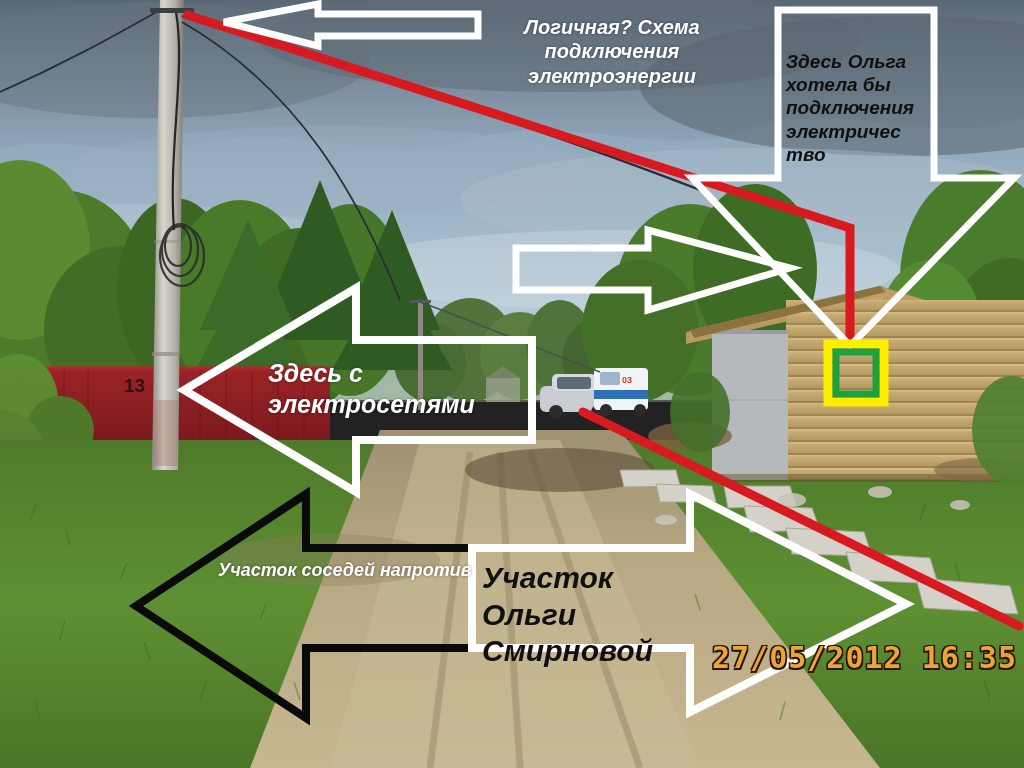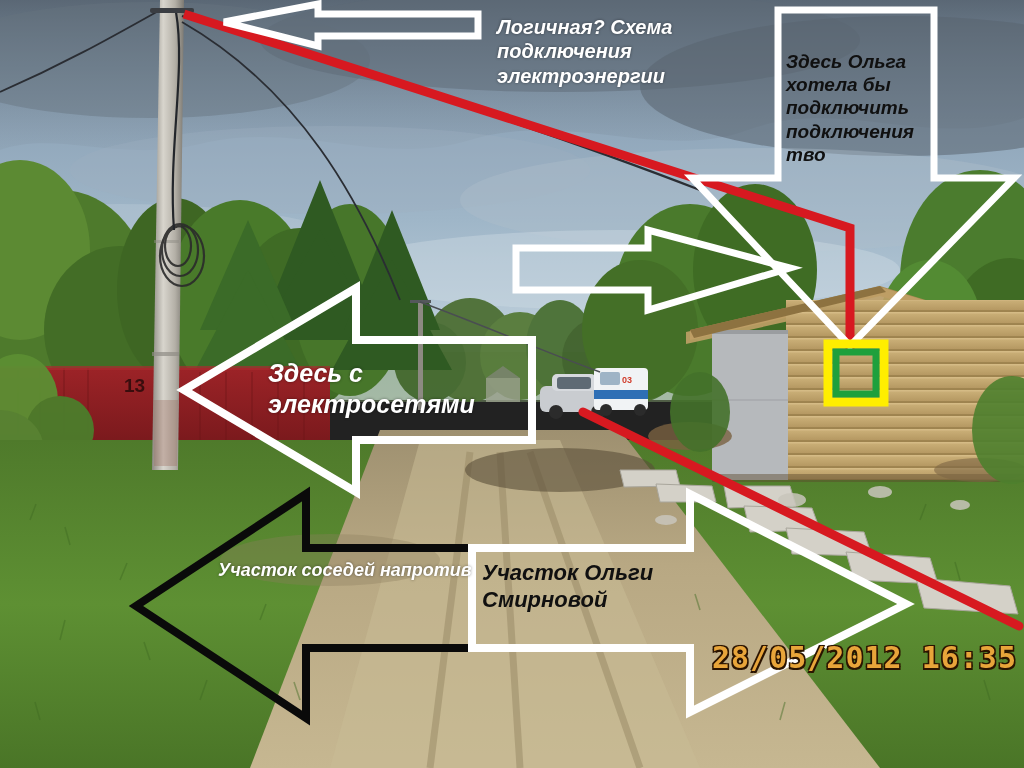--- a/index.html
+++ b/index.html
@@ -35,25 +35,25 @@
     line-height: 1.22;
     white-space: pre-line;
   }
   .txt-white {
     color: #ffffff;
     text-shadow: 0 0 3px rgba(0,0,0,.45);
   }
   .txt-black {
     color: #101010;
   }
-  #t-scheme    { left: 497px; top: 15px;  width: 230px; font-size: 20px; }
+  #t-scheme    { left: 497px; top: 15px;  width: 230px; font-size: 20px; text-align: center; }
   #t-olga-wish { left: 786px; top: 50px;  width: 125px; font-size: 19px; }
   #t-pole      { left: 268px; top: 358px; width: 270px; font-size: 25px; }
   #t-neighbor  { left: 218px; top: 560px; width: 260px; font-size: 18px; }
-  #t-olga-plot { left: 482px; top: 560px; width: 215px; font-size: 22px; }
+  #t-olga-plot { left: 482px; top: 560px; width: 215px; font-size: 30px; }
   #t-timestamp {
     position: absolute;
     left: 712px; top: 640px;
     font-family: "DejaVu Sans Mono", monospace;
     font-size: 30px;
     font-weight: bold;
     font-style: normal;
     letter-spacing: 1px;
     color: #e8a53a;
     text-shadow:
@@ -317,23 +317,23 @@
     <polygon points="690,494 690,548 472,548 472,648 690,648 690,712 906,604" fill="none" stroke="#ffffff" stroke-width="8" stroke-linejoin="miter"></polygon>
 
     <g>
       <rect x="828" y="344" width="56" height="58" fill="none" stroke="#ffee00" stroke-width="9"></rect>
       <rect x="836" y="352" width="40" height="42" fill="none" stroke="#1ea03c" stroke-width="7"></rect>
     </g>
   </svg>
 
   <div class="txt txt-white" id="t-scheme">Логичная? Схема подключения электроэнергии</div>
 
-  <div class="txt txt-black" id="t-olga-wish">Здесь Ольга хотела бы подключить подключения тво</div>
+  <div class="txt txt-black" id="t-olga-wish">Здесь Ольга хотела бы подключения электричес тво</div>
 
   <div class="txt txt-white" id="t-pole">Здесь с электросетями</div>
 
   <div class="txt txt-white" id="t-neighbor">Участок соседей напротив</div>
 
   <div class="txt txt-black" id="t-olga-plot">Участок Ольги Смирновой</div>
 
-  <div id="t-timestamp">28/05/2012  16:35</div>
+  <div id="t-timestamp">27/05/2012  16:35</div>
 
 </div>
 
 </body></html>

